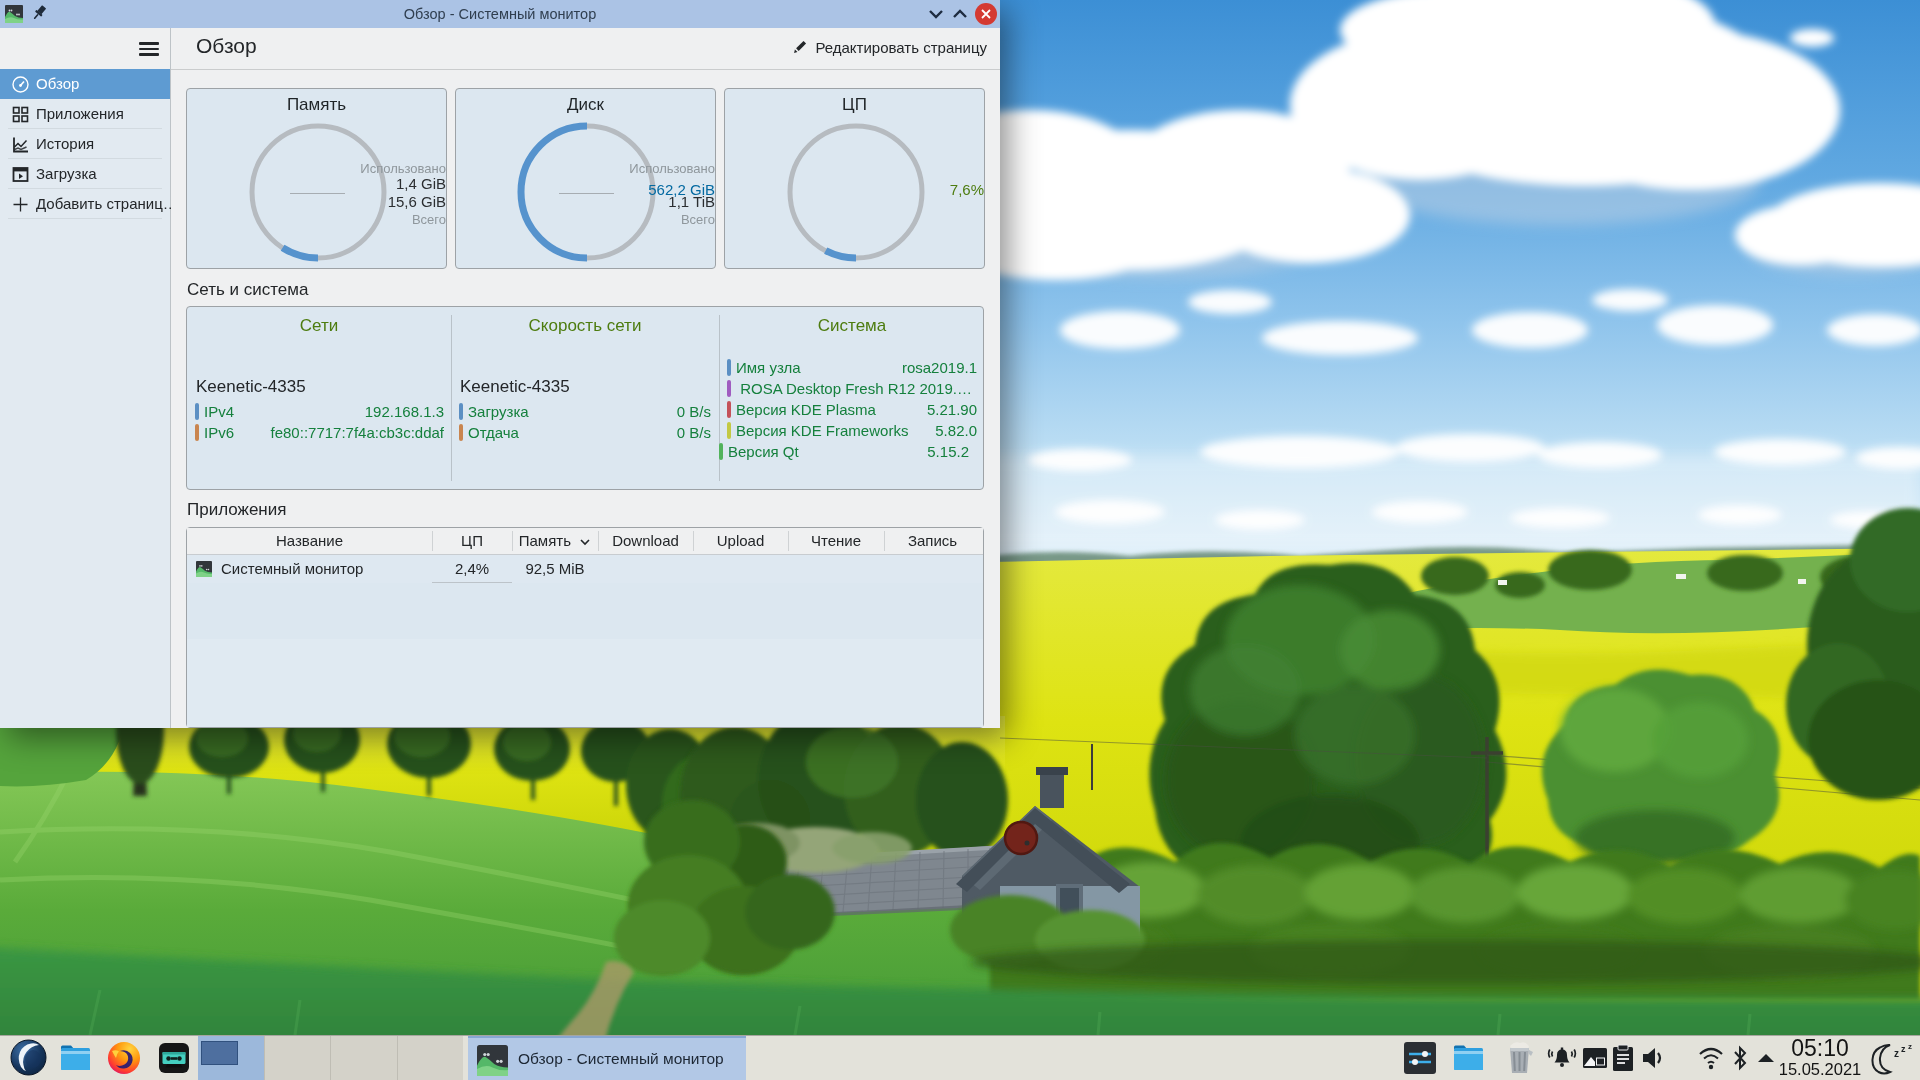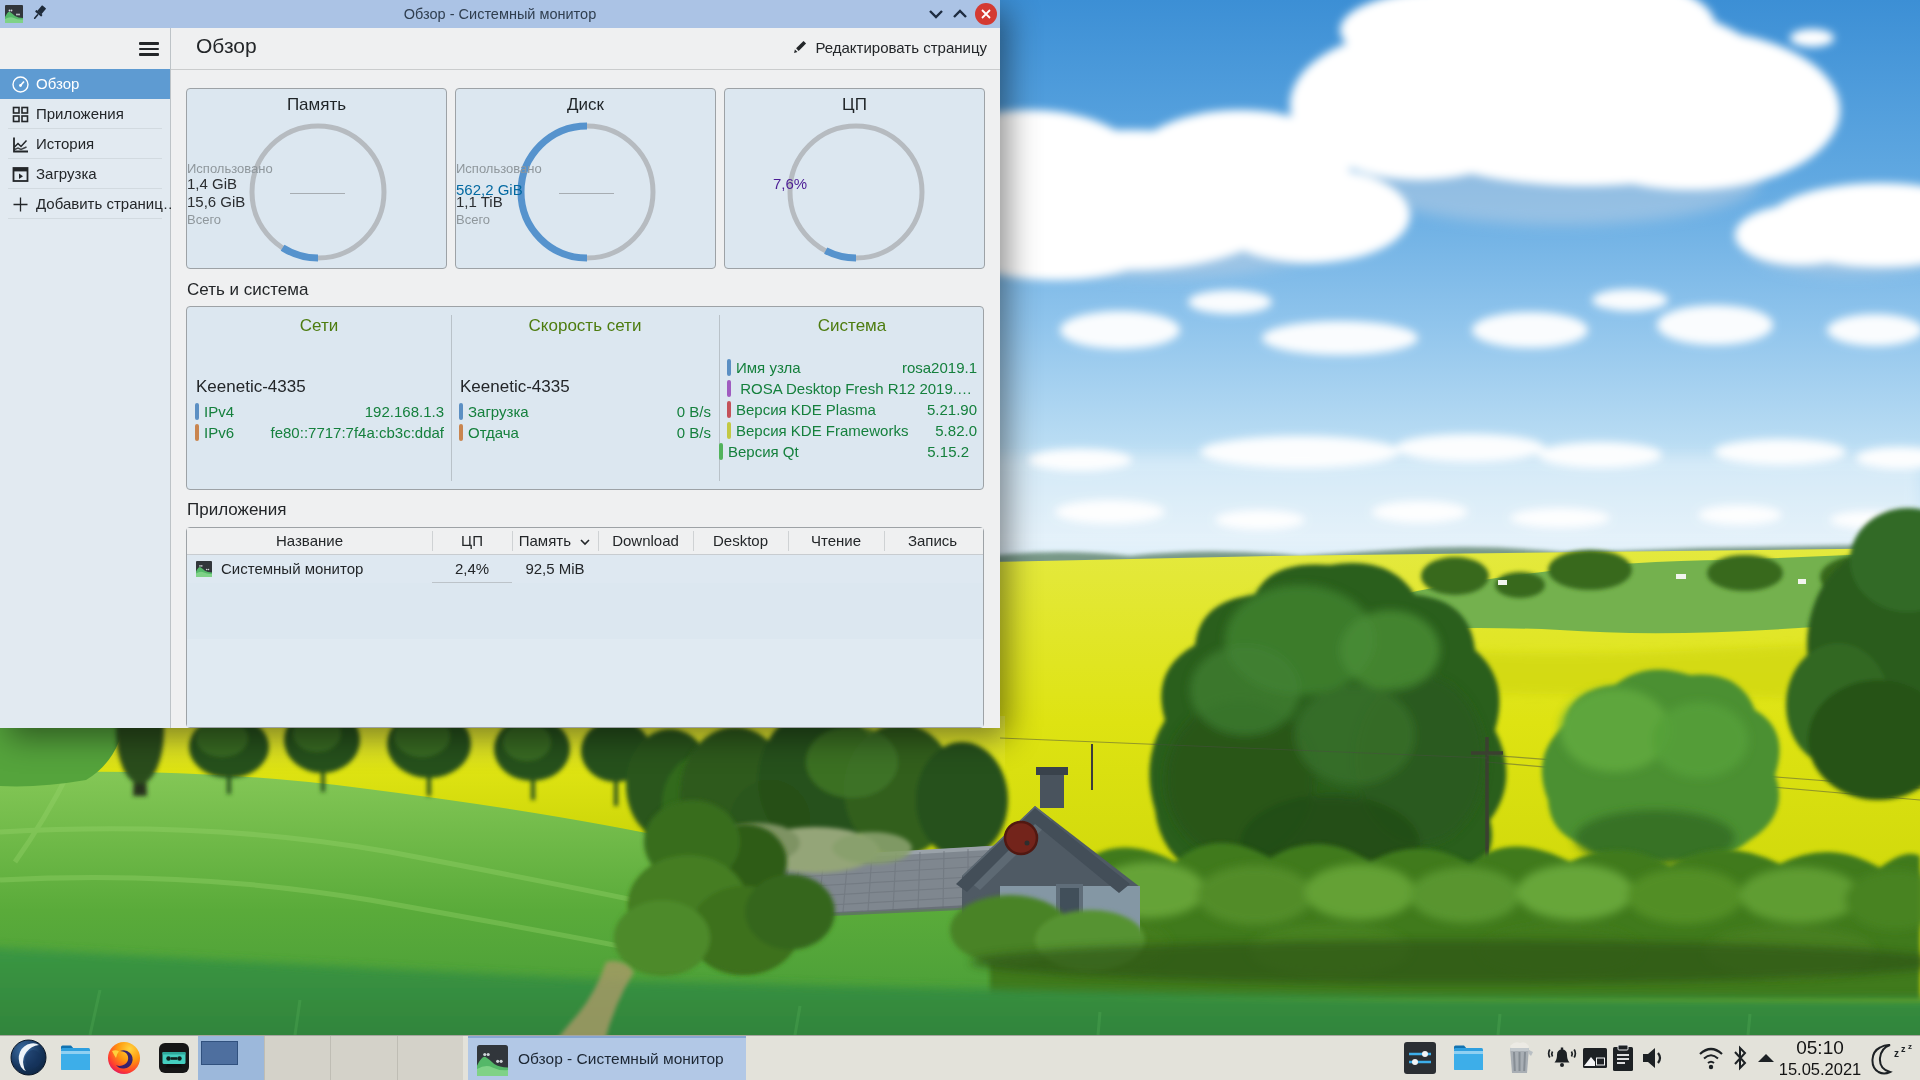--- a/index.html
+++ b/index.html
@@ -36,21 +36,21 @@
   #toolbar{position:absolute;left:0;top:0;width:829px;height:41px;background:#eff0f1;
      border-bottom:1px solid #cacccd;}
   #toolbar .h1{position:absolute;left:25px;top:6px;font-size:21px;color:#232629;}
   #editbtn{position:absolute;right:13px;top:11px;font-size:15px;color:#232629;}
   .card{position:absolute;background:#dce7f0;border:1px solid #9da2a6;border-radius:4px;
         box-sizing:border-box;}
   .cardtitle{position:absolute;width:100%;text-align:center;top:6px;font-size:17px;
      font-weight:500;color:#1f2427;}
   .seclabel{position:absolute;font-size:17px;color:#232629;}
   .donutblock{position:absolute;}
-  .dontext{position:absolute;width:100%;text-align:left;line-height:1.05;}
+  .dontext{position:absolute;width:100%;text-align:right;line-height:1.05;}
   .gray{color:#8f979c;}
   
   .colsep{position:absolute;top:8px;bottom:8px;width:1px;background:#b9c2c9;}
   .ktitle{position:absolute;font-size:17px;color:#4d7c0f;top:9px;}
   .srow{position:absolute;height:17px;font-size:15px;color:#15803d;}
   .srow .bar{position:absolute;left:0;top:0px;width:4px;height:17px;border-radius:2px;}
   .srow .lb{position:absolute;left:9px;top:0;line-height:17px;}
   .srow .vl{position:absolute;right:0;top:0;line-height:17px;}
   
   #apptable{position:absolute;left:186px;top:527px;width:798px;height:204px;}
@@ -62,21 +62,21 @@
   .trow{position:absolute;left:0;width:100%;height:28px;font-size:15px;color:#232629;}
   .tcell{position:absolute;top:0;height:27px;line-height:27px;text-align:center;}
   
   #taskbar{position:absolute;left:0;top:1035px;width:1920px;height:45px;z-index:6;
     background:#e3e2da;border-top:1px solid #a6a69e;box-sizing:border-box;}
   .tbi{position:absolute;top:0;}
   #taskbtn{position:absolute;left:468px;top:0;width:278px;height:44px;background:#b2c8e6;
      border-top:2px solid #87a6d2;box-sizing:border-box;}
   #taskbtn .txt{position:absolute;left:50px;top:0;line-height:42px;font-size:15.5px;color:#1c2633;white-space:nowrap;}
   #clock{position:absolute;left:1777px;top:0;width:86px;height:44px;text-align:center;color:#141414;}
-  #clock .t{font-size:19px;line-height:24px;margin-top:0px;}
+  #clock .t{font-size:23px;line-height:24px;margin-top:0px;}
   #clock .d{font-size:16.5px;line-height:18px;}
 </style>
 </head>
 <body>
 <div id="desktop">
 <svg id="wall" width="1920" height="1080" viewBox="0 0 1920 1080">
 <defs>
  <linearGradient id="sky" x1="0" y1="0" x2="0" y2="1">
   <stop offset="0" stop-color="#3c8fd5"></stop>
           <stop offset="0.30" stop-color="#60a8e1"></stop>
@@ -467,21 +467,21 @@
      <div style="position:absolute;left:103px;top:104px;width:55px;height:1px;background:#a7adb2;"></div>
      <div class="dontext" style="top:106px;font-size:15px;line-height:14px;color:#2b2e31;">1,1 TiB</div>
      <div class="dontext gray" style="top:124px;font-size:13px;">Всего</div>
    </div>
    <div class="card" style="left:553px;top:60px;width:261px;height:181px;">
      <div class="cardtitle">ЦП</div>
      <svg class="donutblock" style="left:58px;top:30px;" width="146" height="146" viewBox="0 0 146 146">
        <circle cx="73" cy="73" r="66" fill="none" stroke="#b6bbc0" stroke-width="5"></circle>
        <path d="M73,139 A66,66 0 0 1 42.7,131.6" fill="none" stroke="#5693cd" stroke-width="7"></path>
      </svg>
-     <div class="dontext" style="top:87px;font-size:15px;color:#4c1d95;margin-left:48px;">7,6%</div>
+     <div class="dontext" style="top:93px;font-size:15px;color:#4d7c0f;">7,6%</div>
    </div>
    <div class="seclabel" style="left:16px;top:252px;">Сеть и система</div>
 
    <div class="card" style="left:15px;top:278px;width:798px;height:184px;">
      <div class="colsep" style="left:264px;"></div>
      <div class="colsep" style="left:532px;"></div>
      <div class="ktitle" style="left:0;width:264px;text-align:center;">Сети</div>
      <div class="ktitle" style="left:264px;width:268px;text-align:center;">Скорость сети</div>
      <div class="ktitle" style="left:532px;width:266px;text-align:center;">Система</div>
      <div style="position:absolute;left:9px;top:70px;font-size:17px;color:#232629;">Keenetic-4335</div>
@@ -540,21 +540,21 @@
      <div class="th" style="left:0;width:245px;">Название</div>
      <div class="thsep" style="left:245px;"></div>
      <div class="th" style="left:245px;width:80px;">ЦП</div>
      <div class="thsep" style="left:325px;"></div>
      <div class="th" style="left:325px;width:86px;">Память&nbsp;&nbsp;<svg width="12" height="8" viewBox="0 0 12 8">
               <path d="M2,2 L6,6 L10,2" stroke="#232629" stroke-width="1.6" fill="none"></path>
             </svg></div>
      <div class="thsep" style="left:411px;"></div>
      <div class="th" style="left:411px;width:95px;">Download</div>
      <div class="thsep" style="left:506px;"></div>
-     <div class="th" style="left:506px;width:95px;">Desktop</div>
+     <div class="th" style="left:506px;width:95px;">Upload</div>
      <div class="thsep" style="left:601px;"></div>
      <div class="th" style="left:601px;width:96px;">Чтение</div>
      <div class="thsep" style="left:697px;"></div>
      <div class="th" style="left:697px;width:97px;">Запись</div>
    </div>
    <div class="trow" style="top:27px;background:#dee8f1;">
      <svg style="position:absolute;left:9px;top:6px;" width="16" height="16" viewBox="0 0 18 18">
             <rect x="0" y="0" width="18" height="18" rx="1" fill="#31363b"></rect>
             <path d="M0,12 Q3,6 5,7 Q8,9 10,11 Q13,13 18,13 L18,18 L0,18 Z" fill="#54b868"></path>
             <path d="M0,14 Q5,11 9,13 Q13,15 18,14.5 L18,18 L0,18 Z" fill="#7fd287"></path>

